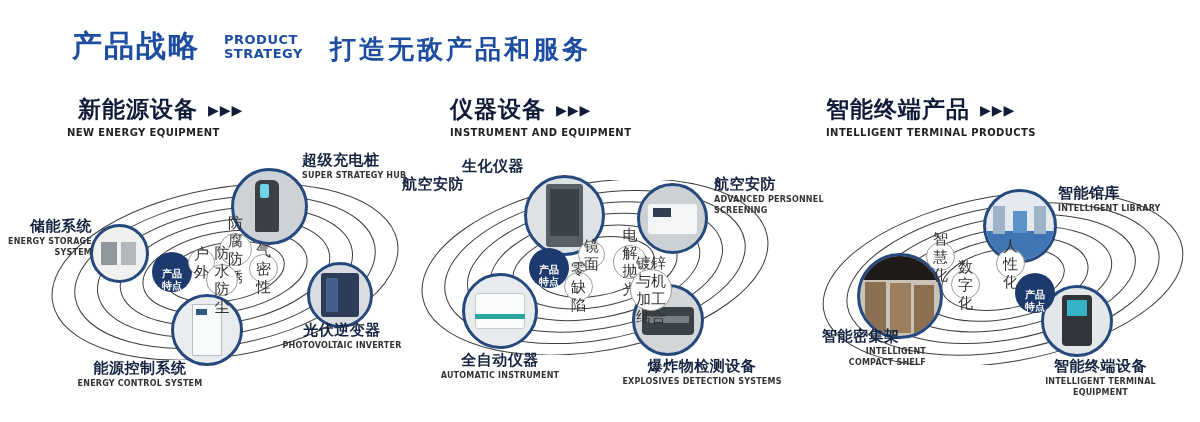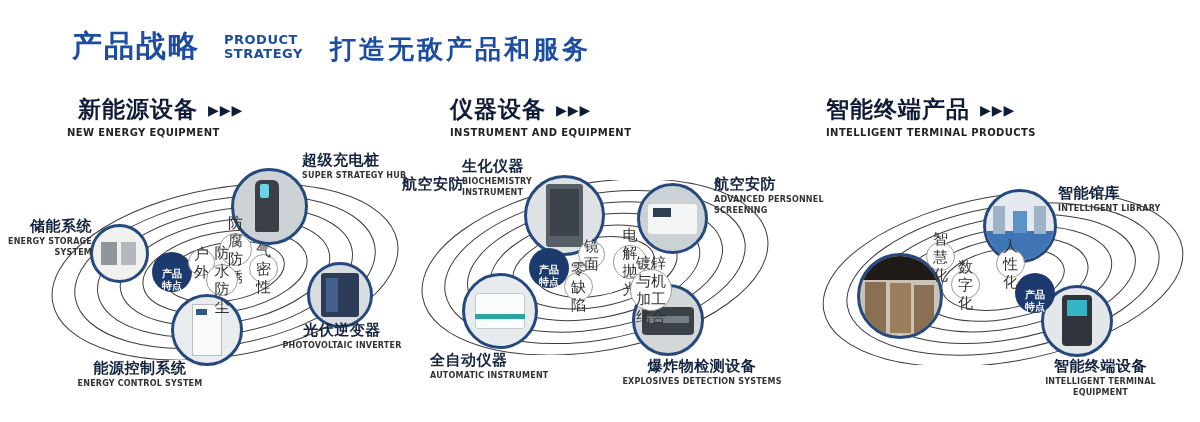--- a/index.html
+++ b/index.html
@@ -134,37 +134,36 @@
   </svg>
 
   <div class="cn-label" style="position:absolute;left:402px;top:176px;">航空安防</div>
 
   <div class="pcircle" style="left:524px;top:175px;width:81px;height:81px;background:#dfe2e4;">
     <div style="left:25%;top:8%;width:50%;height:84%;background:#585f66;border-radius:3px;"></div>
     <div style="left:31%;top:15%;width:38%;height:62%;background:#3c424a;"></div>
   </div>
   <div class="plabel" style="left:462px;top:158px;width:98px;">
     <div class="cn-label">生化仪器</div>
-    <div class="en-label">BIOCHEMISTRY INSTRUMENT</div>
   </div>
 
   <div class="pcircle" style="left:637px;top:183px;width:71px;height:71px;background:#ccd1d5;">
     <div style="left:12%;top:28%;width:76%;height:46%;background:#f4f5f6;border-radius:3px;"></div>
     <div style="left:20%;top:34%;width:28%;height:14%;background:#2f3e50;"></div>
   </div>
   <div class="plabel" style="left:714px;top:176px;width:112px;">
     <div class="cn-label">航空安防</div>
     <div class="en-label">ADVANCED PERSONNEL SCREENING</div>
   </div>
 
   <div class="pcircle" style="left:462px;top:273px;width:76px;height:76px;background:#e8ebed;">
     <div style="left:14%;top:24%;width:72%;height:52%;background:#fafbfb;border:1px solid #c5cacd;border-radius:3px;"></div>
     <div style="left:14%;top:54%;width:72%;height:8%;background:#2aa6a0;"></div>
   </div>
-  <div class="plabel" style="left:430px;top:352px;width:140px;">
+  <div class="plabel" style="left:430px;top:352px;width:140px;text-align:center;">
     <div class="cn-label">全自动仪器</div>
     <div class="en-label">AUTOMATIC INSTRUMENT</div>
   </div>
 
   <div class="pcircle" style="left:632px;top:284px;width:72px;height:72px;background:#d3d7da;">
     <div style="left:10%;top:30%;width:80%;height:42%;background:#3a4147;border-radius:4px;"></div>
     <div style="left:18%;top:44%;width:64%;height:10%;background:#767d83;"></div>
   </div>
   <div class="plabel" style="left:622px;top:358px;width:160px;text-align:center;">
     <div class="cn-label">爆炸物检测设备</div>
@@ -214,20 +213,24 @@
     <div class="cn-label">智能馆库</div>
     <div class="en-label">INTELLIGENT LIBRARY</div>
   </div>
 
   <div class="pcircle" style="left:857px;top:253px;width:86px;height:86px;background:#cac2b4;">
     <div style="left:0;top:0;width:100%;height:30%;background:#1d1a17;"></div>
     <div style="left:6%;top:32%;width:27%;height:64%;background:#8a6f52;"></div>
     <div style="left:37%;top:34%;width:27%;height:62%;background:#9a7e5e;"></div>
     <div style="left:68%;top:36%;width:25%;height:60%;background:#8a6f52;"></div>
   </div>
+  <div class="plabel" style="left:822px;top:328px;width:104px;">
+    <div class="cn-label">智能密集架</div>
+    <div class="en-label" style="text-align:right;">INTELLIGENT COMPACT SHELF</div>
+  </div>
 
   <div class="pcircle" style="left:1041px;top:285px;width:72px;height:72px;background:#e4e7ea;">
     <div style="left:28%;top:10%;width:44%;height:78%;background:#2f353b;border-radius:4px;"></div>
     <div style="left:35%;top:18%;width:30%;height:24%;background:#37b3c8;"></div>
   </div>
   <div class="plabel" style="left:1018px;top:358px;width:165px;text-align:center;">
     <div class="cn-label">智能终端设备</div>
     <div class="en-label">INTELLIGENT TERMINAL EQUIPMENT</div>
   </div>
 

